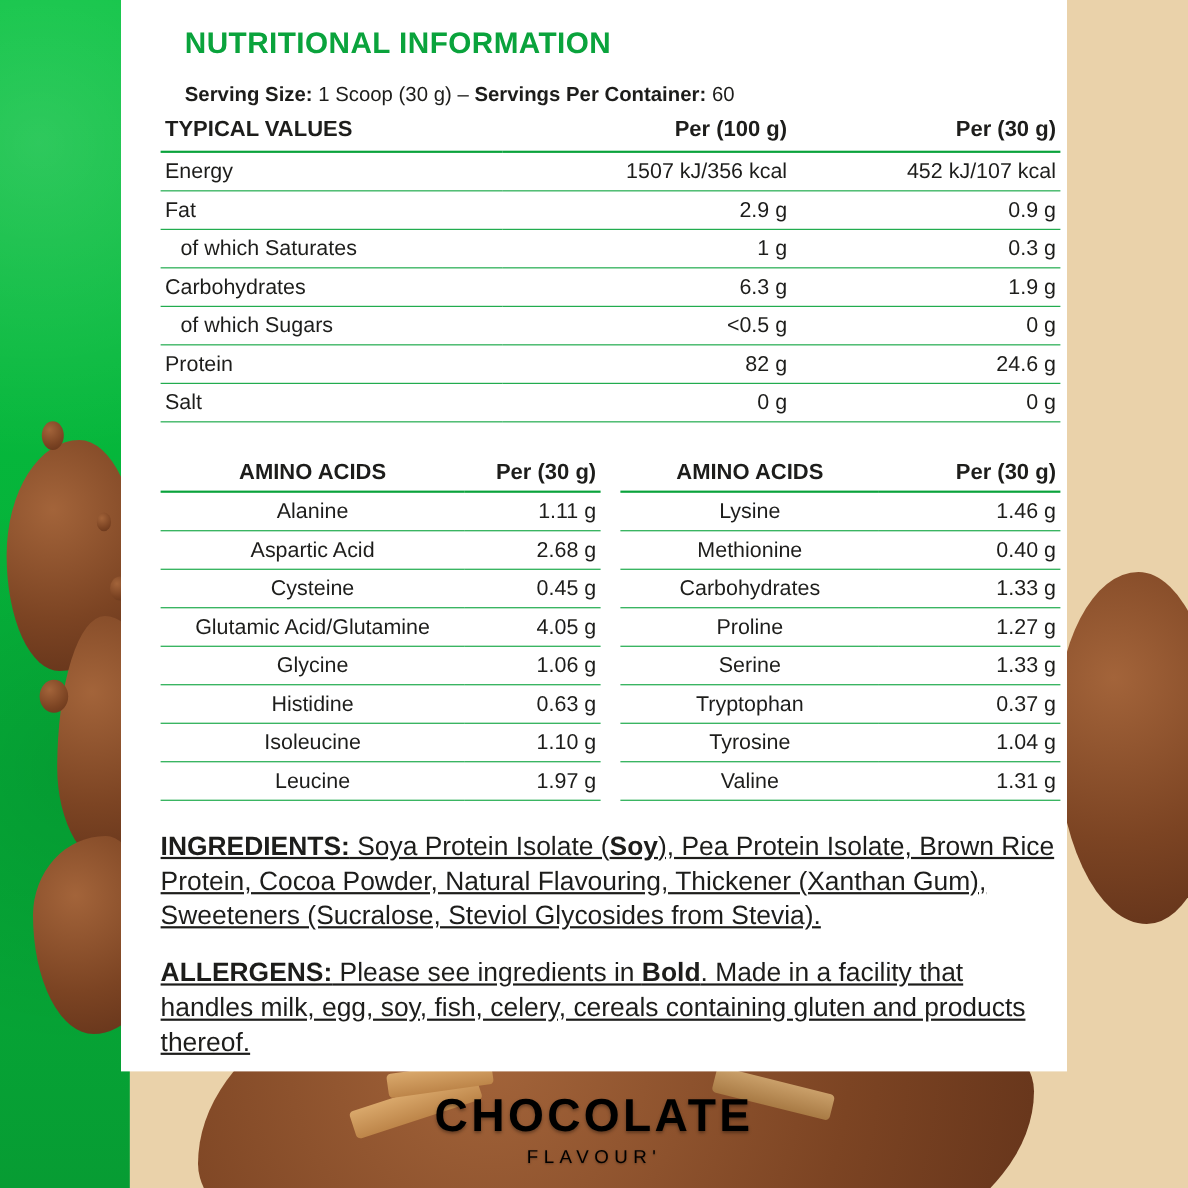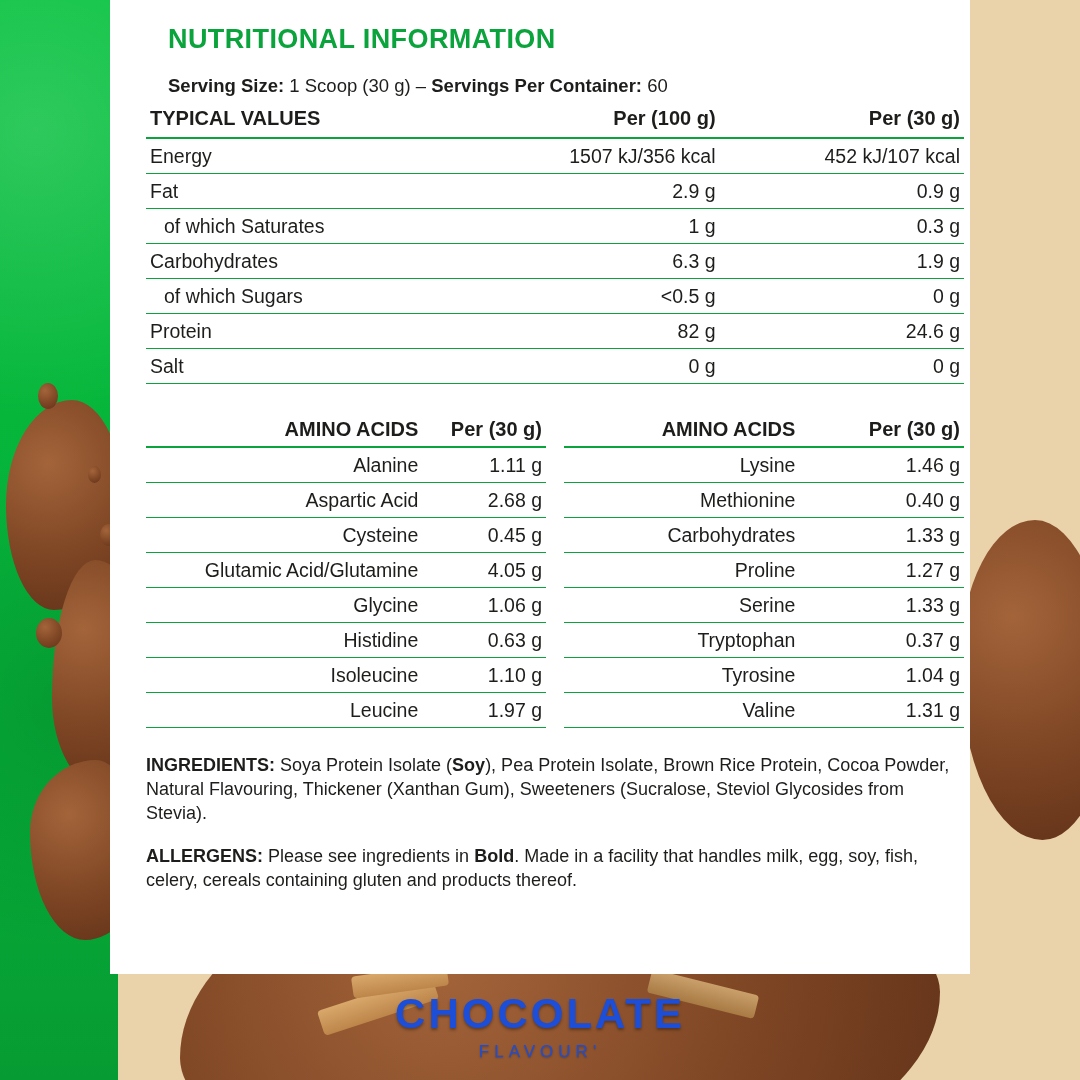--- a/index.html
+++ b/index.html
@@ -112,40 +112,41 @@
     color: #1d1d1b;
     padding: 6px 4px 5px 4px;
     border-bottom: 1px solid #0aa33c;
     white-space: nowrap;
   }
   .tbl-amino thead th {
     font-weight: bold;
     font-size: 20px;
     border-bottom: 2px solid #0aa33c;
   }
-  .tbl-amino th.c-label, .tbl-amino td.c-label { text-align: right; }
+  .tbl-amino th.c-label, .tbl-amino td.c-label { text-align: center; }
   .tbl-amino th.c-num, .tbl-amino td.c-num { text-align: right; }
 
   .para {
     margin: 26px 0 0 8px;
     width: 818px;
-    font-size: 18px;
+    font-size: 24px;
     line-height: 1.32;
     color: #1d1d1b;
+    text-decoration: underline;
   }
   .para + .para { margin-top: 20px; }
   .para .lead { font-weight: bold; }
   .para b { font-weight: bold; }
 
   
   .flavour {
     position: absolute;
     left: 0; right: 0; bottom: 18px;
     text-align: center;
-    color: #1d4ed8;
+    color: #000000;
   }
   .flavour-name {
     font-size: 42px;
     font-weight: bold;
     letter-spacing: 3px;
     text-shadow: 0 2px 3px rgba(0,0,0,.35);
   }
   .flavour-sub {
     font-size: 17px;
     letter-spacing: 5px;

